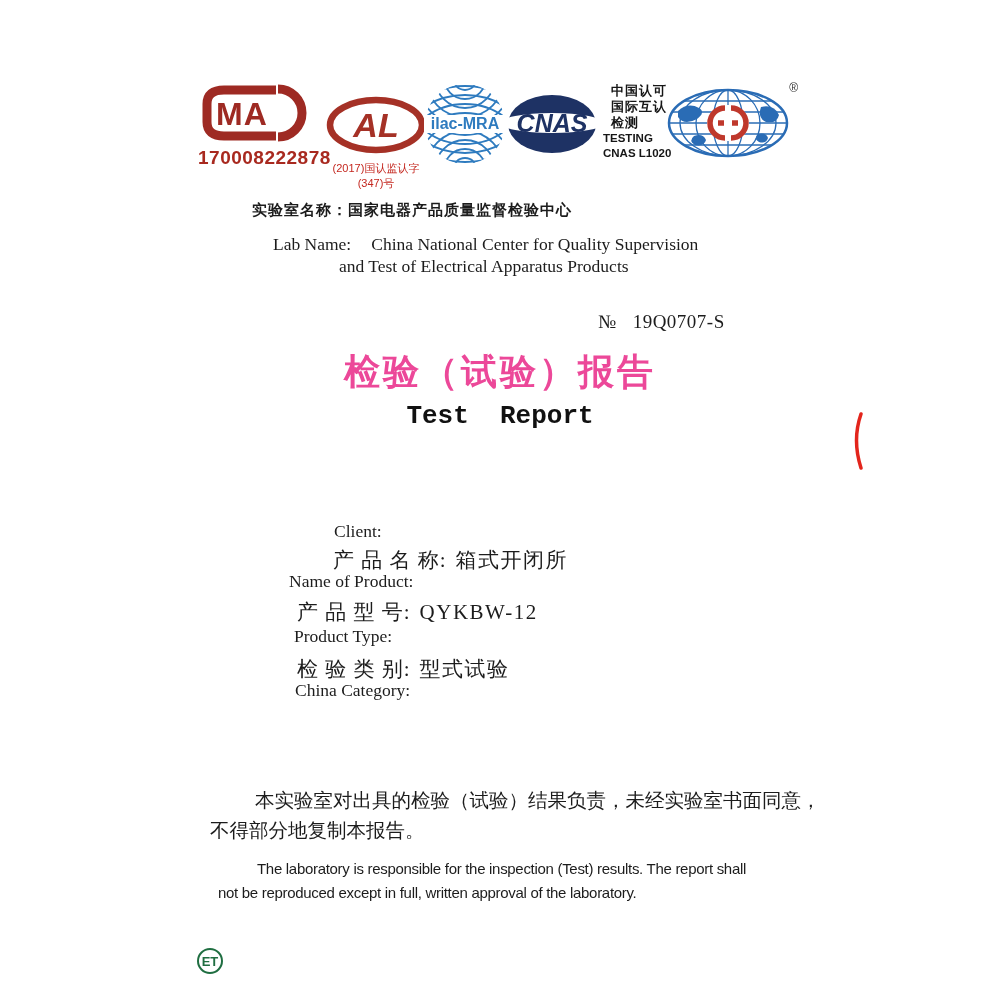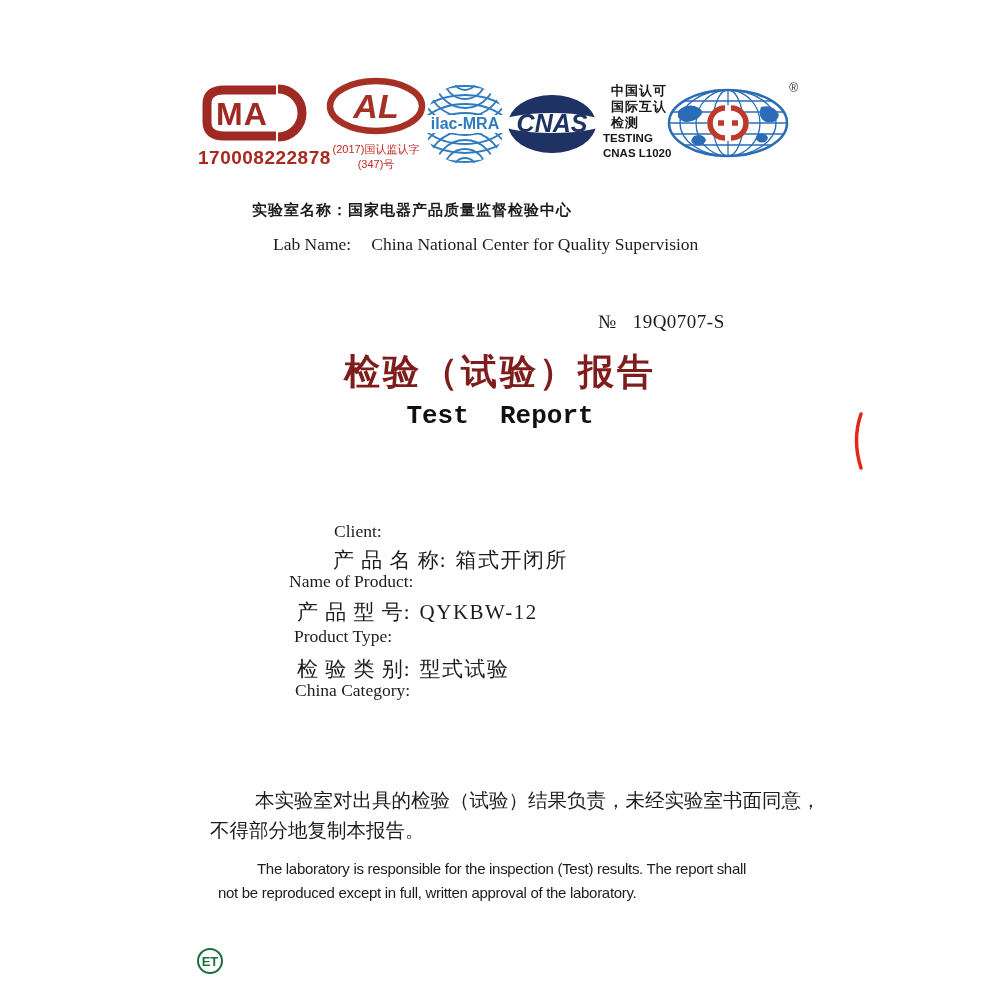--- a/index.html
+++ b/index.html
@@ -7,42 +7,42 @@
     position:relative;width:1000px;height:1000px;background:#ffffff;
     font-family:"Liberation Serif", serif;color:#1c1c1c;overflow:hidden;
     margin:0 auto;
   }
   .abs{position:absolute;white-space:nowrap;}
 
   
   .logo{position:absolute;text-align:center;}
   .cma{left:198px;top:84px;width:124px;}
   .cma-num{font-family:"Liberation Sans",sans-serif;font-weight:700;font-size:19px;color:#a8291f;margin-top:1px;letter-spacing:.5px;}
-  .al{left:320px;top:77px;width:112px;}
+  .al{left:320px;top:96px;width:112px;}
   .al-cap{font-family:"Liberation Sans",sans-serif;font-weight:400;font-size:11px;color:#c4271f;margin-top:3px;}
   .ilac{left:424px;top:82px;}
   .cnas{left:506px;top:93px;}
   .acctext{left:603px;top:83px;text-align:left;color:#161616;}
   .acc-zh{font-family:"Liberation Sans",sans-serif;font-weight:700;font-size:13px;line-height:16px;letter-spacing:1px;margin-left:8px;}
   .acc-en{font-family:"Liberation Sans",sans-serif;font-weight:700;font-size:11.5px;line-height:15px;}
   .globe{left:666px;top:87px;}
   .globe .reg{position:absolute;right:-8px;top:-6px;font-family:"Liberation Sans",sans-serif;font-size:12px;color:#333;}
   .et{left:195px;top:946px;}
 
   
   .lab-zh{left:252px;top:201px;font-size:15px;font-weight:700;letter-spacing:1px;}
   .lab-en1{left:273px;top:234px;font-size:17.5px;}
   .lab-en1 .gap{display:inline-block;width:20px;}
   .lab-en2{left:339px;top:256px;font-size:17.5px;}
 
   
   .no-row{left:598px;top:311px;font-size:19px;letter-spacing:.5px;}
   .no-row .no-val{margin-left:16px;}
   .title-zh{left:0;top:348px;width:1000px;text-align:center;
-    font-family:"Liberation Sans",sans-serif;font-weight:700;font-size:36px;letter-spacing:3px;color:#7f1d1d;}
+    font-family:"Liberation Sans",sans-serif;font-weight:700;font-size:36px;letter-spacing:3px;color:#ec4899;}
   .title-en{left:0;top:401px;width:1000px;text-align:center;
     font-family:"Liberation Mono","DejaVu Sans Mono",monospace;font-size:26px;font-weight:700;white-space:pre;color:#111;}
 
   .redmark{left:850px;top:412px;}
 
   
   .fzh{font-size:21px;letter-spacing:1px;}
   .fzh .fv{margin-left:9px;letter-spacing:1.5px;}
   .fen{font-size:17.5px;}
   .f1zh{left:300px;top:494px;} .f1en{left:334px;top:521px;}
@@ -159,20 +159,21 @@
         <path d="M65 21 A 15 15 0 1 1 65 51"></path>
         <line x1="52" y1="36" x2="58" y2="36"></line>
         <line x1="66" y1="36" x2="72" y2="36"></line>
       </g>
     </svg>
     <span class="reg">®</span>
   </div>
 
   <div class="abs lab-zh"><span>实验室名称：</span><span>国家电器产品质量监督检验中心</span></div>
   <div class="abs lab-en1"><span>Lab Name:</span><span class="gap"></span><span>China National Center for Quality Supervision</span></div>
+  <div class="abs lab-en2">and Test of Electrical Apparatus Products</div>
 
   <div class="abs no-row">
     <span>№</span><span class="no-val">19Q0707-S</span>
   </div>
 
   <div class="abs title-zh">检验（试验）报告</div>
   <div class="abs title-en">Test  Report</div>
 
   <div class="abs redmark">
     <svg width="14" height="58" viewBox="0 0 14 58">

